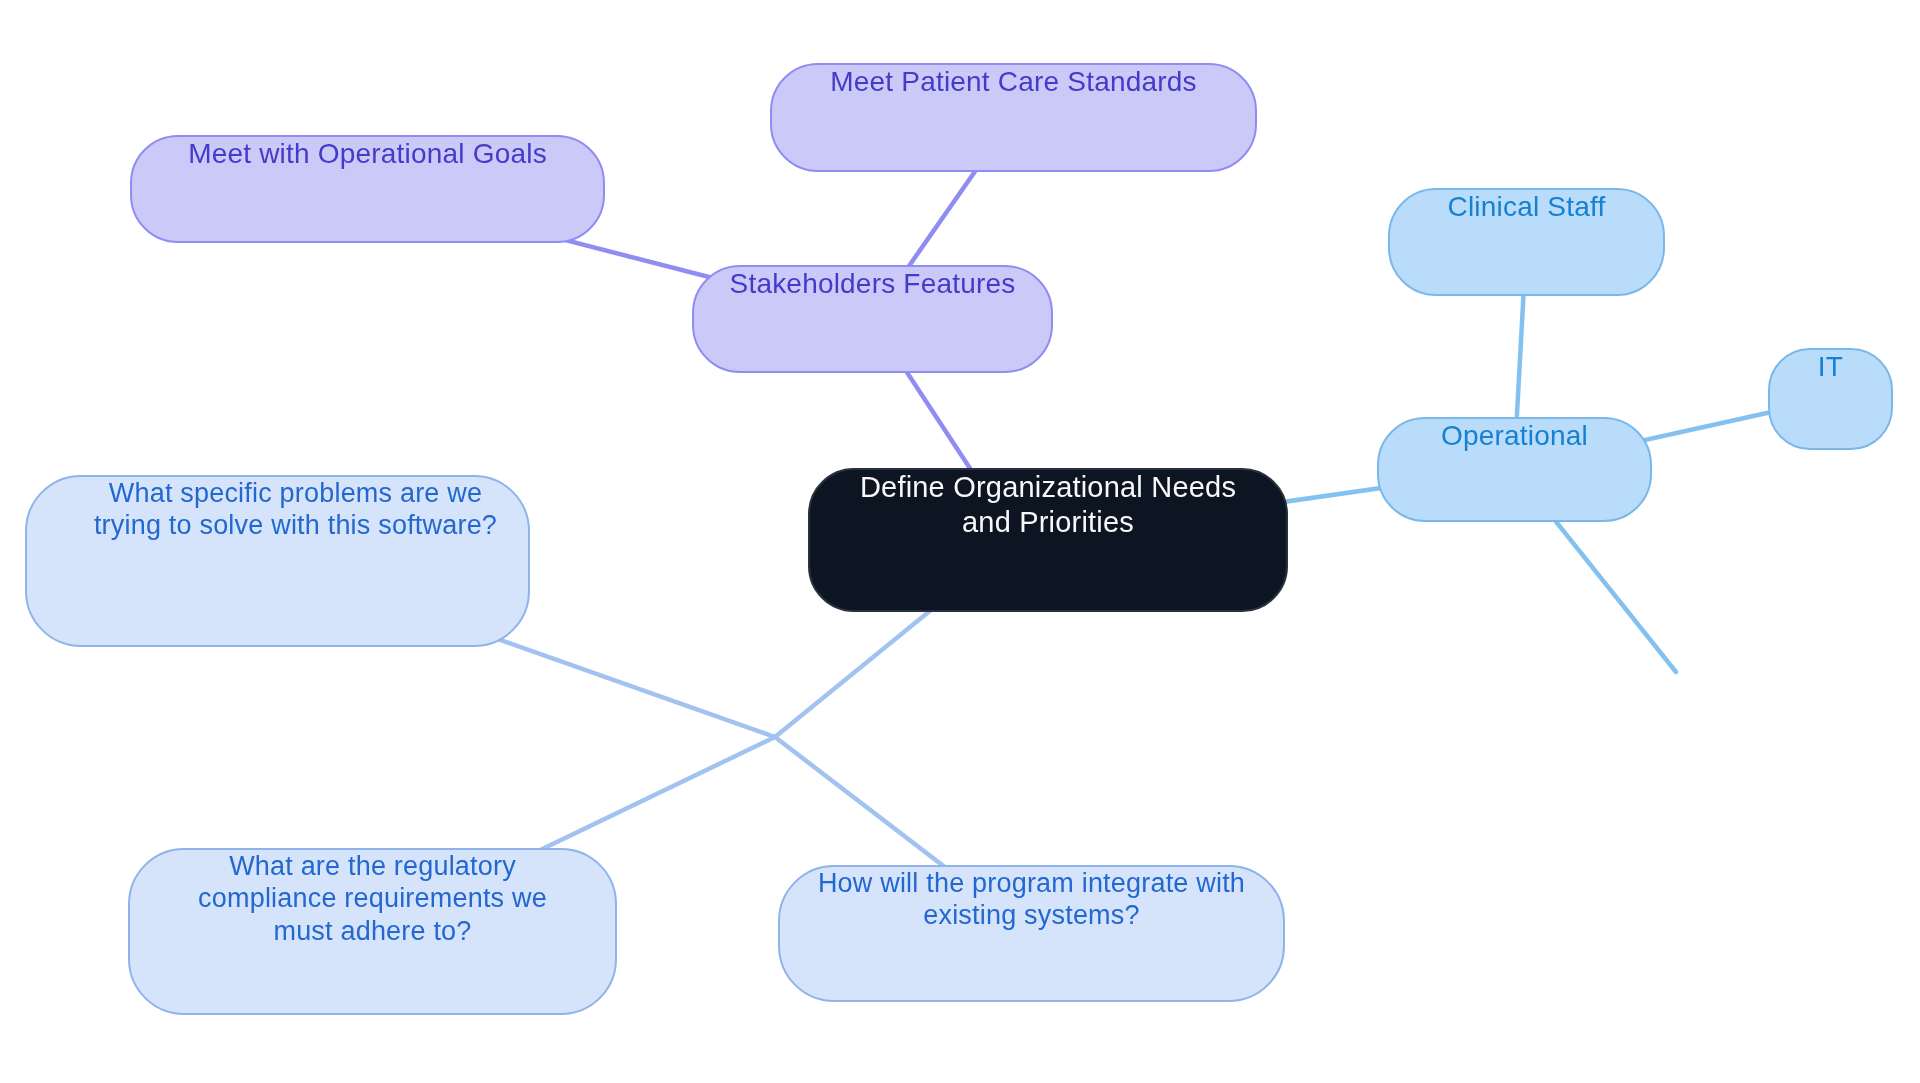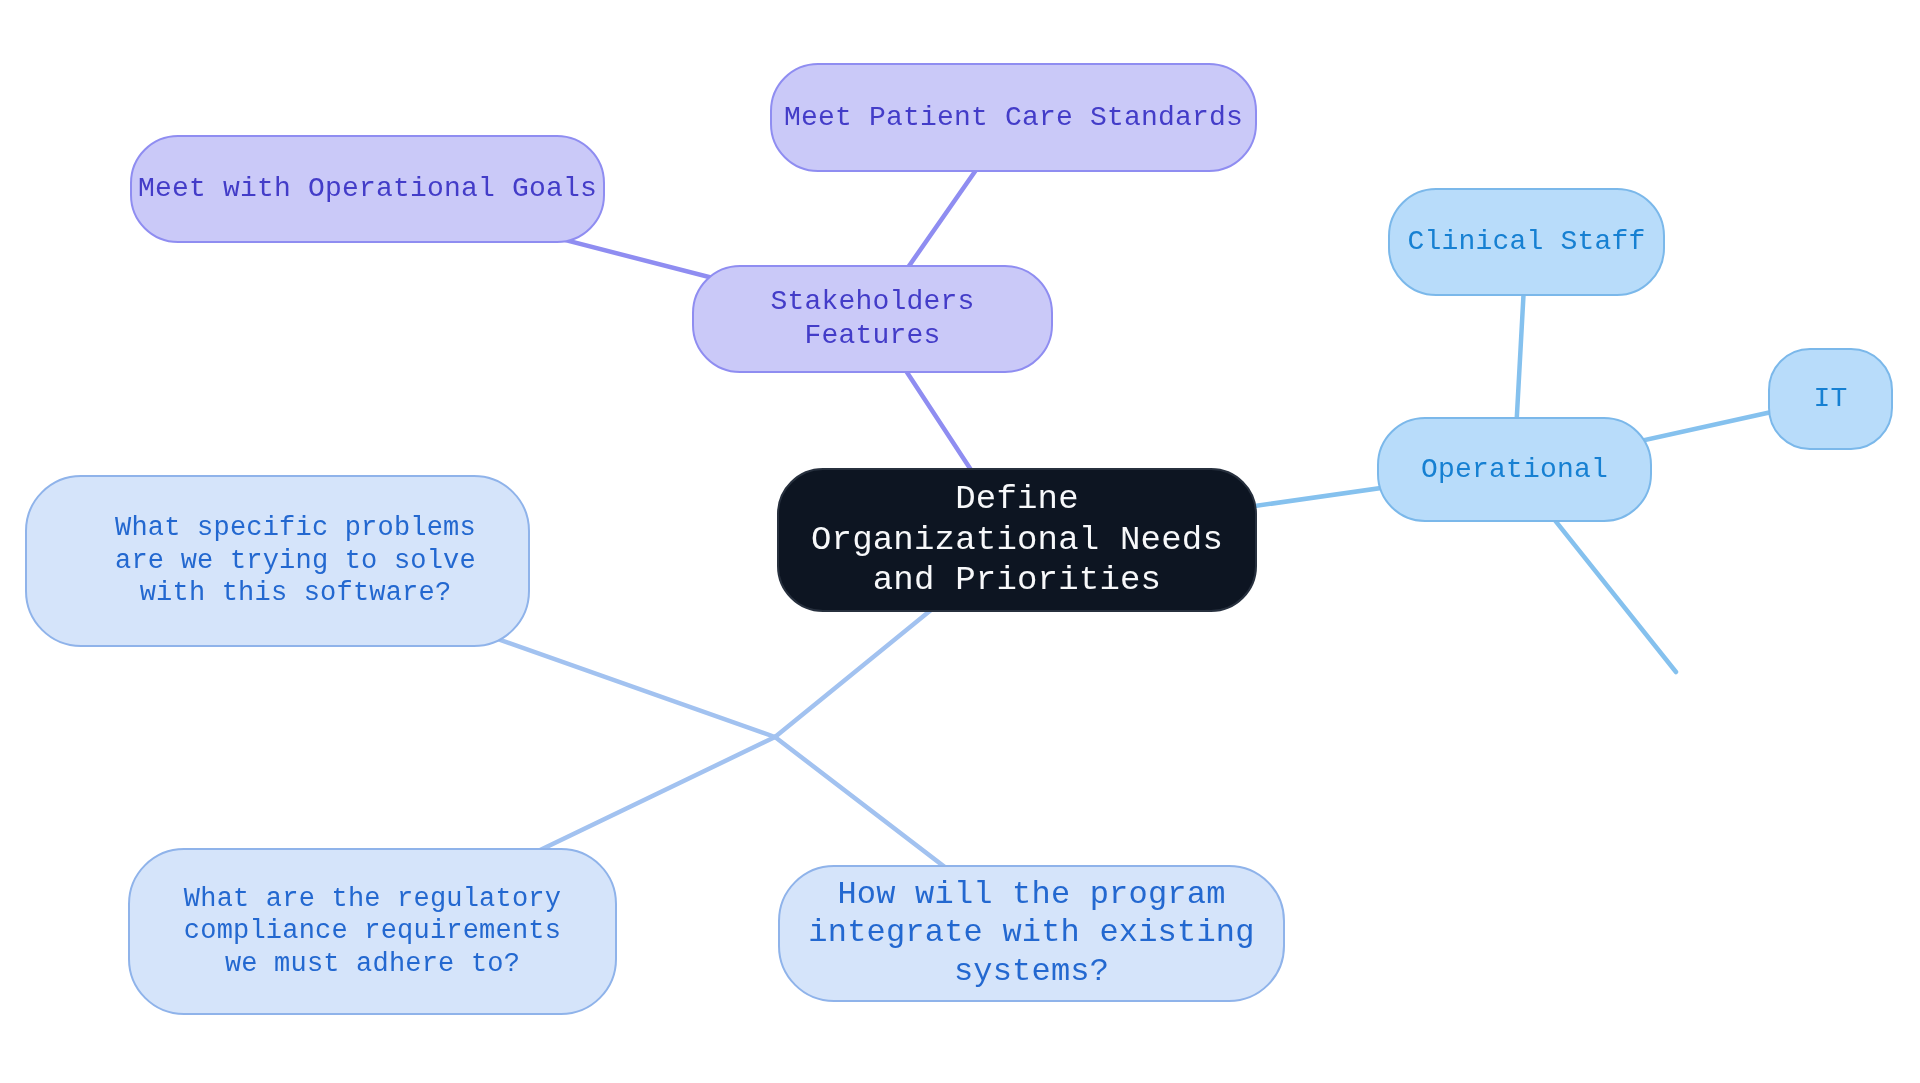--- a/index.html
+++ b/index.html
@@ -21,29 +21,27 @@
     width: 1920px; height: 1083px;
   }
   line.edge { stroke-width: 4.5; stroke-linecap: round; }
   line.edge.purple { stroke: var(--purple-edge, #8f8df1); }
   line.edge.sky    { stroke: var(--skyblue-edge, #85c1ee); }
   line.edge.pale   { stroke: var(--paleblue-edge, #a2c2f0); }
 
   .node {
     position: absolute;
     display: flex;
-    align-items: center;
     justify-content: center;
     text-align: center;
     box-sizing: border-box;
     border-radius: 48px;
     font-size: 28px;
     line-height: 1.2;
     letter-spacing: 0.2px;
-    font-family: Liberation Mono, monospace;
   }
   .node .lbl { display: block; }
 
   .node.purple {
     background: var(--purple-fill, #cac9f8);
     border: 2.5px solid var(--purple-border, #8f8df1);
     color: var(--purple-text, #433cc8);
   }
   .node.sky {
     background: var(--skyblue-fill, #b8dcfa);
@@ -53,39 +51,40 @@
   .node.pale {
     background: var(--paleblue-fill, #d5e4fa);
     border: 2.5px solid var(--paleblue-border, #8fb3ea);
     color: var(--paleblue-text, #2368d0);
   }
   .node.central {
     background: var(--central-fill, #0d1522);
     border: 2px solid var(--central-border, #27303e);
     color: var(--central-text, #f7f8fa);
     border-radius: 46px;
-    font-size: 34px;
+    font-size: 29px;
+    margin-left: 31px;
   }
 
   
   #n-central       { left: 777px;  top: 468px; width: 480px; height: 144px; }
   #n-central .lbl  { max-width: 420px; }
   #n-prioritized   { left: 692px;  top: 265px; width: 361px; height: 108px; }
   #n-align         { left: 130px;  top: 135px; width: 475px; height: 108px; }
   #n-meet          { left: 770px;  top: 63px;  width: 487px; height: 109px; }
   #n-stakeholders  { left: 1377px; top: 417px; width: 275px; height: 105px; }
   #n-clinical      { left: 1388px; top: 188px; width: 277px; height: 108px; }
   #n-it            { left: 1768px; top: 348px; width: 125px; height: 102px; border-radius: 42px; }
   #n-admin         { left: 1525px; top: 622px; width: 302px; height: 101px; }
   #n-keyq          { left: 630px;  top: 685px; width: 290px; height: 105px; }
   #n-q1            { left: 25px;   top: 475px; width: 505px; height: 172px; border-radius: 56px; font-size: 27px; padding-left: 36px; }
   #n-q1 .lbl       { max-width: 420px; }
   #n-q2            { left: 128px;  top: 848px; width: 489px; height: 167px; border-radius: 56px; font-size: 27px; }
   #n-q2 .lbl       { max-width: 410px; }
-  #n-q3            { left: 778px;  top: 865px; width: 507px; height: 137px; border-radius: 56px; font-size: 32px; }
+  #n-q3            { left: 778px;  top: 865px; width: 507px; height: 137px; border-radius: 56px; font-size: 27px; }
   #n-q3 .lbl       { max-width: 450px; }
 </style>
 </head>
 <body>
 
 <div class="canvas">
 
   <svg class="edges" viewBox="0 0 1920 1083" aria-hidden="true">
     <line class="edge purple" x1="367" y1="189" x2="872" y2="319"></line>
     <line class="edge purple" x1="1013" y1="117" x2="872" y2="319"></line>

